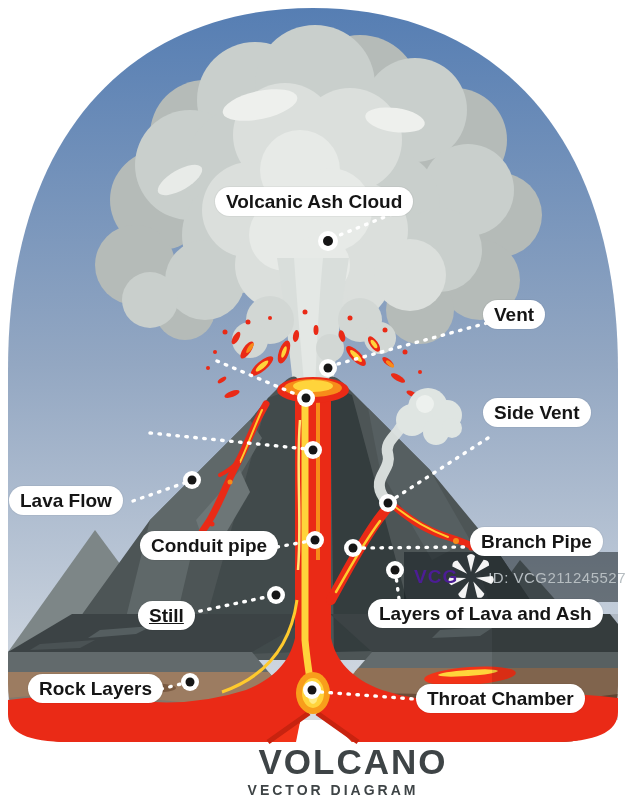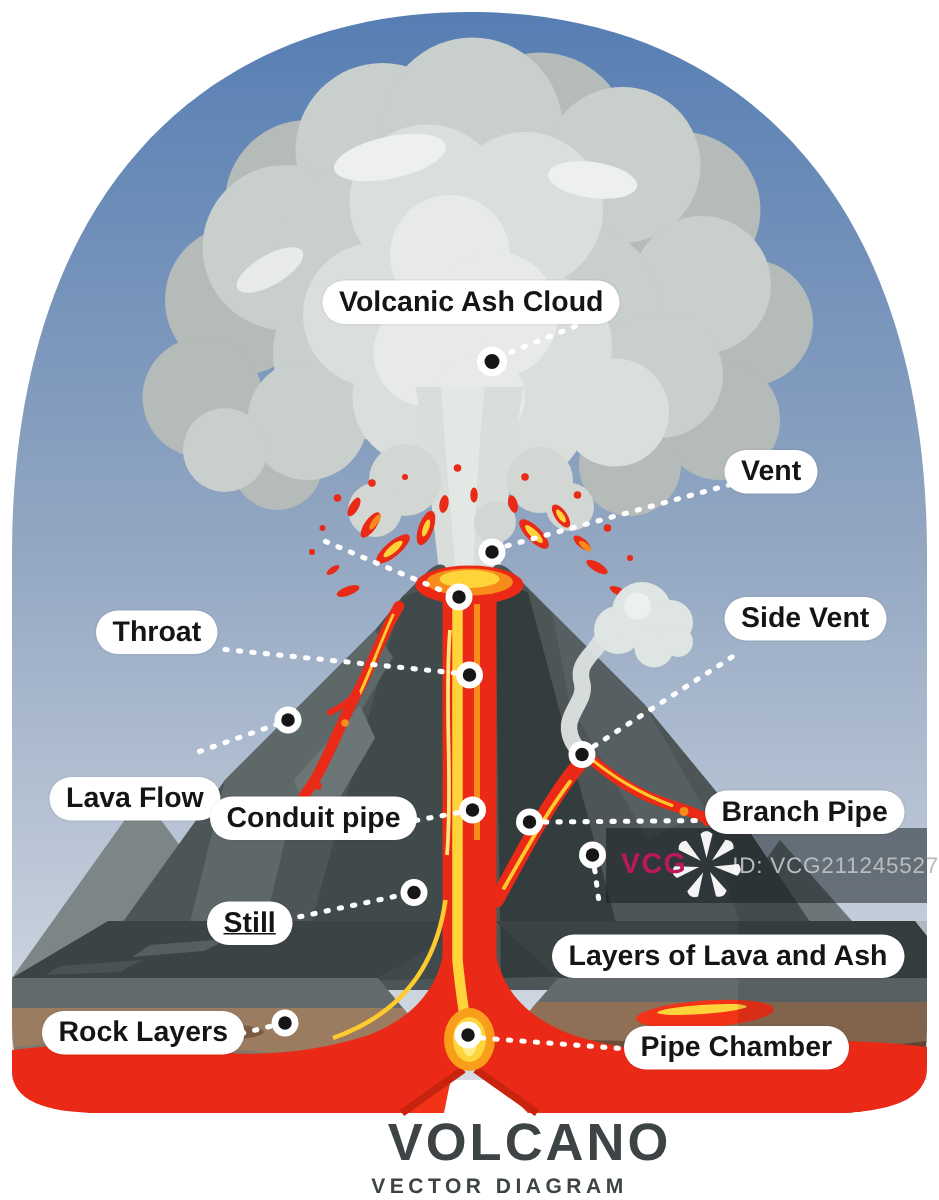--- a/index.html
+++ b/index.html
@@ -13,21 +13,21 @@
     font-weight:bold;font-size:19px;line-height:27px;
     padding:1px 11px;border-radius:16px;white-space:nowrap;
     box-shadow:0 0 0 1px rgba(0,0,0,0.04);
     z-index:5;
   }
   .wm-box{
     position:absolute;left:404px;top:552px;width:214px;height:50px;
     background:rgba(22,28,33,0.52);z-index:4;display:flex;align-items:center;
   }
   .wm-logo{
-    color:#be185d;font-weight:bold;font-size:19px;letter-spacing:1px;
+    color:#4c1d95;font-weight:bold;font-size:19px;letter-spacing:1px;
     margin-left:10px;z-index:2;
   }
   .wm-star{position:absolute;left:42px;top:0px;width:50px;height:50px;}
   .wm-id{
     color:#b6bdc1;font-size:15px;margin-left:30px;letter-spacing:0.5px;white-space:nowrap;
   }
   .title-main{
     position:absolute;left:0;top:742px;width:626px;text-align:center;
     color:#3e4446;font-size:35px;font-weight:bold;letter-spacing:2px;z-index:5;padding-left:40px;
   }
@@ -290,29 +290,28 @@
         <circle cx="190" cy="682" r="9" fill="#ffffff"></circle>
           <circle cx="190" cy="682" r="4.5" fill="#161616"></circle>
         <circle cx="312" cy="690" r="9" fill="#ffffff"></circle>
           <circle cx="312" cy="690" r="4.5" fill="#161616"></circle>
       </g>
     </g>
   </svg>
 
   <div class="pill" style="left:215px;top:187px;">Volcanic Ash Cloud</div>
   <div class="pill" style="left:483px;top:300px;">Vent</div>
-  <div class="pill" style="left:64px;top:407px;">Throat</div>
   <div class="pill" style="left:483px;top:398px;">Side Vent</div>
-  <div class="pill" style="left:33px;top:486px;margin-top:32px;">Lava Flow</div>
+  <div class="pill" style="left:9px;top:486px;">Lava Flow</div>
   <div class="pill" style="left:470px;top:527px;">Branch Pipe</div>
   <div class="pill" style="left:140px;top:531px;">Conduit pipe</div>
   <div class="pill" style="left:138px;top:601px;text-decoration:underline;">Still</div>
-  <div class="pill" style="left:368px;top:599px;margin-top:24px;">Layers of Lava and Ash</div>
+  <div class="pill" style="left:368px;top:599px;">Layers of Lava and Ash</div>
   <div class="pill" style="left:28px;top:674px;">Rock Layers</div>
-  <div class="pill" style="left:416px;top:684px;">Pipe Chamber</div>
+  <div class="pill" style="left:416px;top:684px;">Throat Chamber</div>
 
   <div class="wm-box">
     <span class="wm-logo">VCG</span>
     <svg class="wm-star" viewBox="0 0 50 50">
       <g fill="#ffffff" opacity="0.95">
         <g transform="translate(25,25)">
           <path d="M0,-5 L4,-21 Q0,-25 -4,-21 Z"></path>
           <path d="M0,-5 L4,-21 Q0,-25 -4,-21 Z" transform="rotate(47)"></path>
           <path d="M0,-5 L4,-21 Q0,-25 -4,-21 Z" transform="rotate(98)"></path>
           <path d="M0,-5 L4,-21 Q0,-25 -4,-21 Z" transform="rotate(152)"></path>

